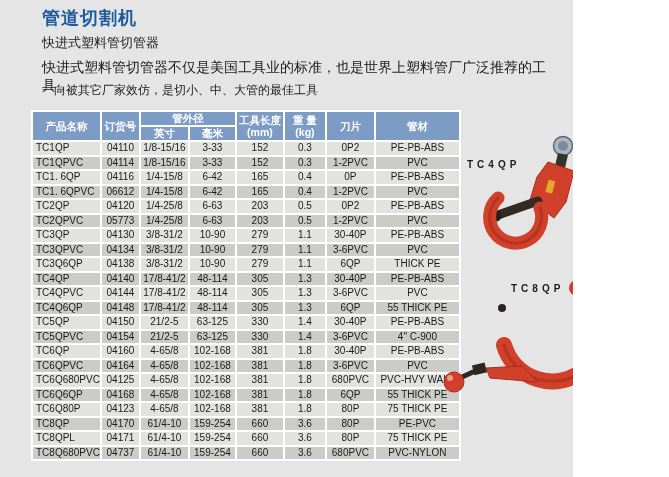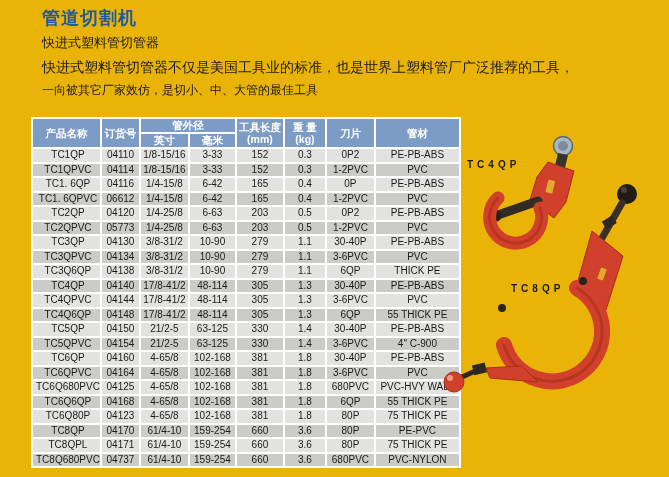--- a/index.html
+++ b/index.html
@@ -1,19 +1,19 @@
 <!DOCTYPE html>
 <html><head>
 <meta charset="utf-8">
 <style>
   html,body{margin:0;padding:0;background:#ffffff;}
   .page{
     position:relative;
-    width:669px;height:477px;
-    background:#eab308;
+    width:573px;height:477px;
+    background:#e5e5e5;
     font-family:"Liberation Sans","DejaVu Sans",sans-serif;
     overflow:hidden;
   }
   .page-title{
     position:absolute;left:42px;top:6px;
     font-size:18px;font-weight:bold;color:#1d5a9e;
     letter-spacing:1px;
   }
   .subtitle{
     position:absolute;left:42px;top:34px;
@@ -21,39 +21,39 @@
   }
   .desc1{
     position:absolute;left:42px;top:59px;
     font-size:14px;color:#1c1c1c;
   }
   .desc2{
     position:absolute;left:42px;top:82px;
     font-size:12px;color:#1c1c1c;
   }
   table.products{
-    position:absolute;left:31px;top:117px;
+    position:absolute;left:31px;top:110px;
     border-collapse:separate;border-spacing:2px;
     background:#ffffff;
     table-layout:fixed;
   }
   table.products th{
     background:#7d9cc5;color:#ffffff;
     font-size:10.5px;font-weight:bold;
     text-align:center;vertical-align:middle;
     padding:0;line-height:13px;
   }
   table.products th .hline{display:block;line-height:12px;}
   table.products td{
     font-size:10px;color:#1b1b1b;
     text-align:center;vertical-align:middle;
     padding:0;line-height:12.5px;height:12.5px;
     white-space:nowrap;overflow:hidden;
   }
-  table.products td.col-name{text-align:center;padding-left:3px;margin-left:48px;}
+  table.products td.col-name{text-align:left;padding-left:3px;margin-left:48px;}
   table.products tbody tr:nth-child(odd) td{background:#e2e2e0;}
   table.products tbody tr:nth-child(even) td{background:#cbcbc8;}
   .tools{
     position:absolute;left:440px;top:120px;width:229px;height:357px;
   }
   .tool-label{
     position:absolute;
     font-size:10px;font-weight:bold;color:#1c1c1c;
     letter-spacing:4px;white-space:nowrap;
   }

